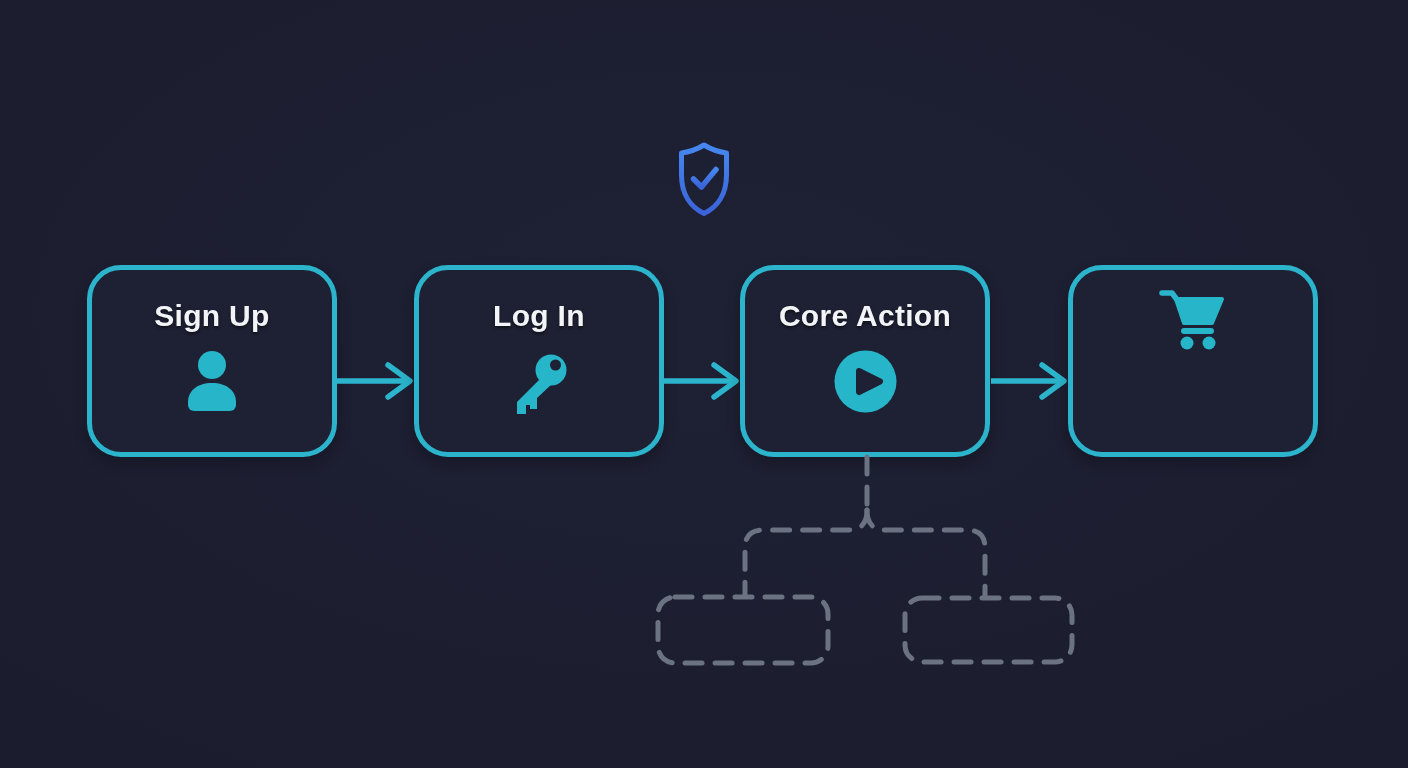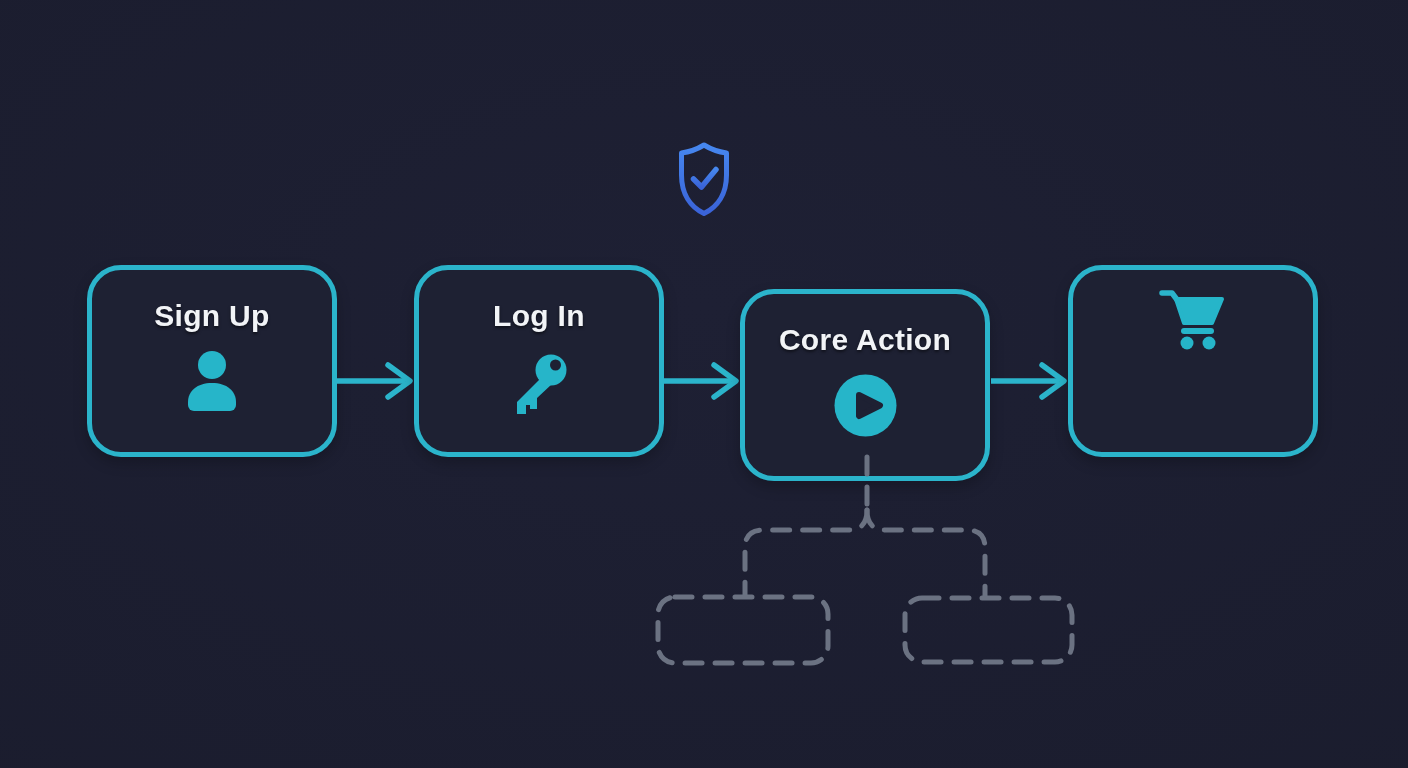--- a/index.html
+++ b/index.html
@@ -25,21 +25,21 @@
     position:absolute;top:265px;width:250px;height:192px;
     box-sizing:border-box;
     border:5px solid var(--node-border);
     border-radius:34px;
     background:var(--node-bg);
     display:flex;flex-direction:column;align-items:center;
     box-shadow:0 6px 14px rgba(0,0,0,0.22);
   }
   .step-1{left:87px;}
   .step-2{left:414px;}
-  .step-3{left:740px;margin-top:24px;}
+  .step-3{left:740px;}
   .step-4{left:1068px;}
   .step-label{
     margin-top:28px;
     font-size:30px;font-weight:bold;
     color:var(--label-text);
     letter-spacing:0.3px;
     text-shadow:0 2px 3px rgba(0,0,0,0.5);
     line-height:36px;
   }
   .step-icon{margin-top:16px;display:flex;align-items:center;justify-content:center;}

